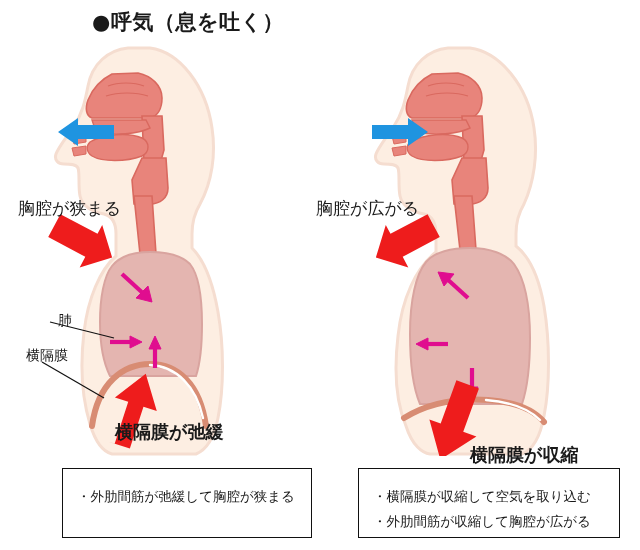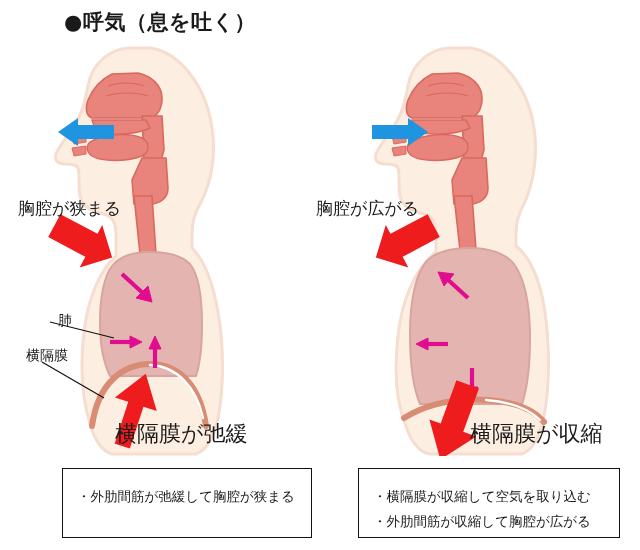--- a/index.html
+++ b/index.html
@@ -29,20 +29,21 @@
   .panel-title {
     position: absolute;
     top: 8px;
     left: 0;
     width: 320px;
     text-align: center;
     font-size: 21px;
     font-weight: 700;
     letter-spacing: 0.5px;
     white-space: nowrap;
+    padding-left: 28px;
   }
 
   .figure-svg {
     position: absolute;
     top: 46px;
     left: 0;
     width: 320px;
     height: 410px;
   }
 
@@ -55,36 +56,36 @@
   }
   .annot-small {
     position: absolute;
     font-size: 14px;
     font-weight: 500;
     white-space: nowrap;
     line-height: 1;
   }
   .annot-bottom {
     position: absolute;
-    font-size: 22px;
-    font-weight: 400;
+    font-size: 18px;
+    font-weight: 700;
     white-space: nowrap;
     line-height: 1;
     text-align: right;
   }
 
   
   #label-chest-narrow { left: 18px; top: 200px; }
   #label-lung-l      { left: 58px; top: 313px; }
   #label-diaphragm-l { left: 26px; top: 348px; }
   #label-diaphragm-relax { left: 115px; top: 423px; }
 
   
   #label-chest-expand { left: 316px; top: 200px; }
-  #label-diaphragm-contract { left: 470px; top: 423px; }
+  #label-diaphragm-contract { left: 470px; top: 446px; }
 
   .caption-box {
     position: absolute;
     border: 1.5px solid #111111;
     background: #ffffff;
     box-sizing: border-box;
     padding: 15px 12px 9px 14px;
   }
   #caption-exhale { left: 62px;  top: 468px; width: 250px; height: 70px; }
   #caption-inhale { left: 358px; top: 468px; width: 262px; height: 70px; }

